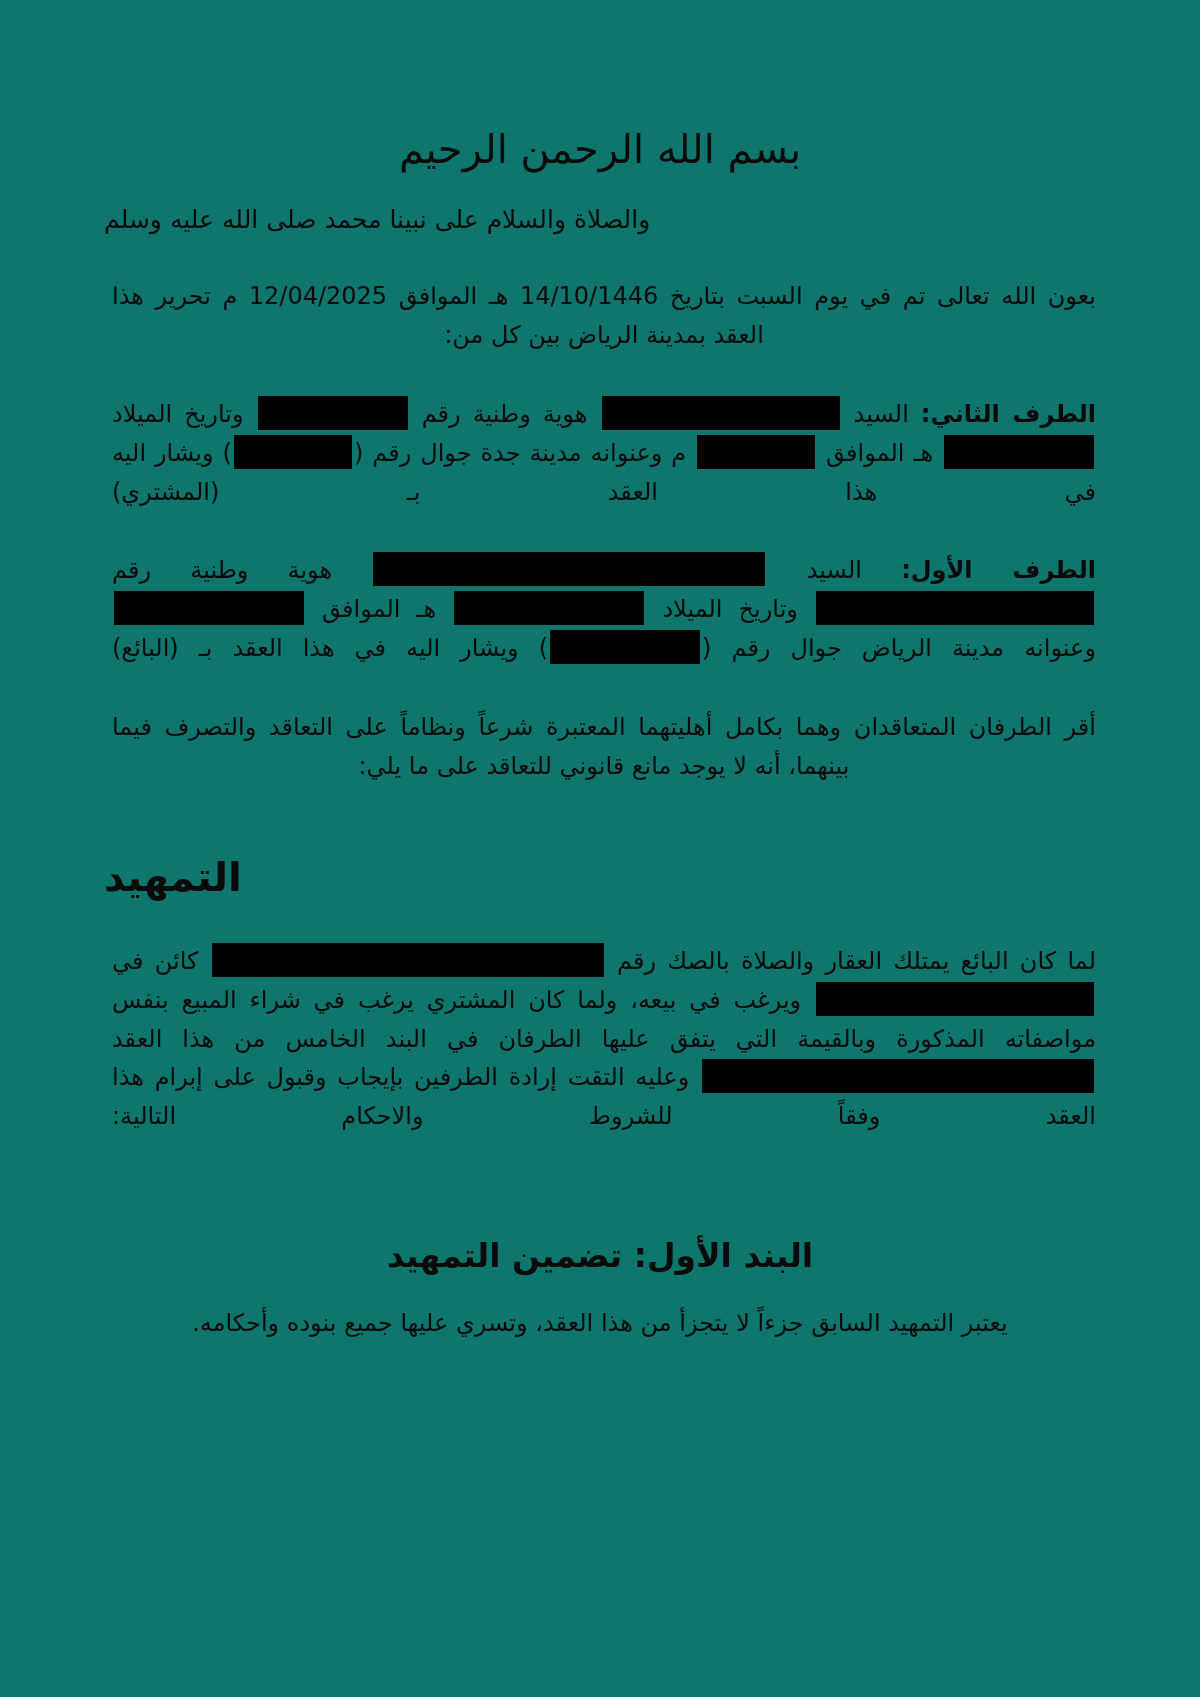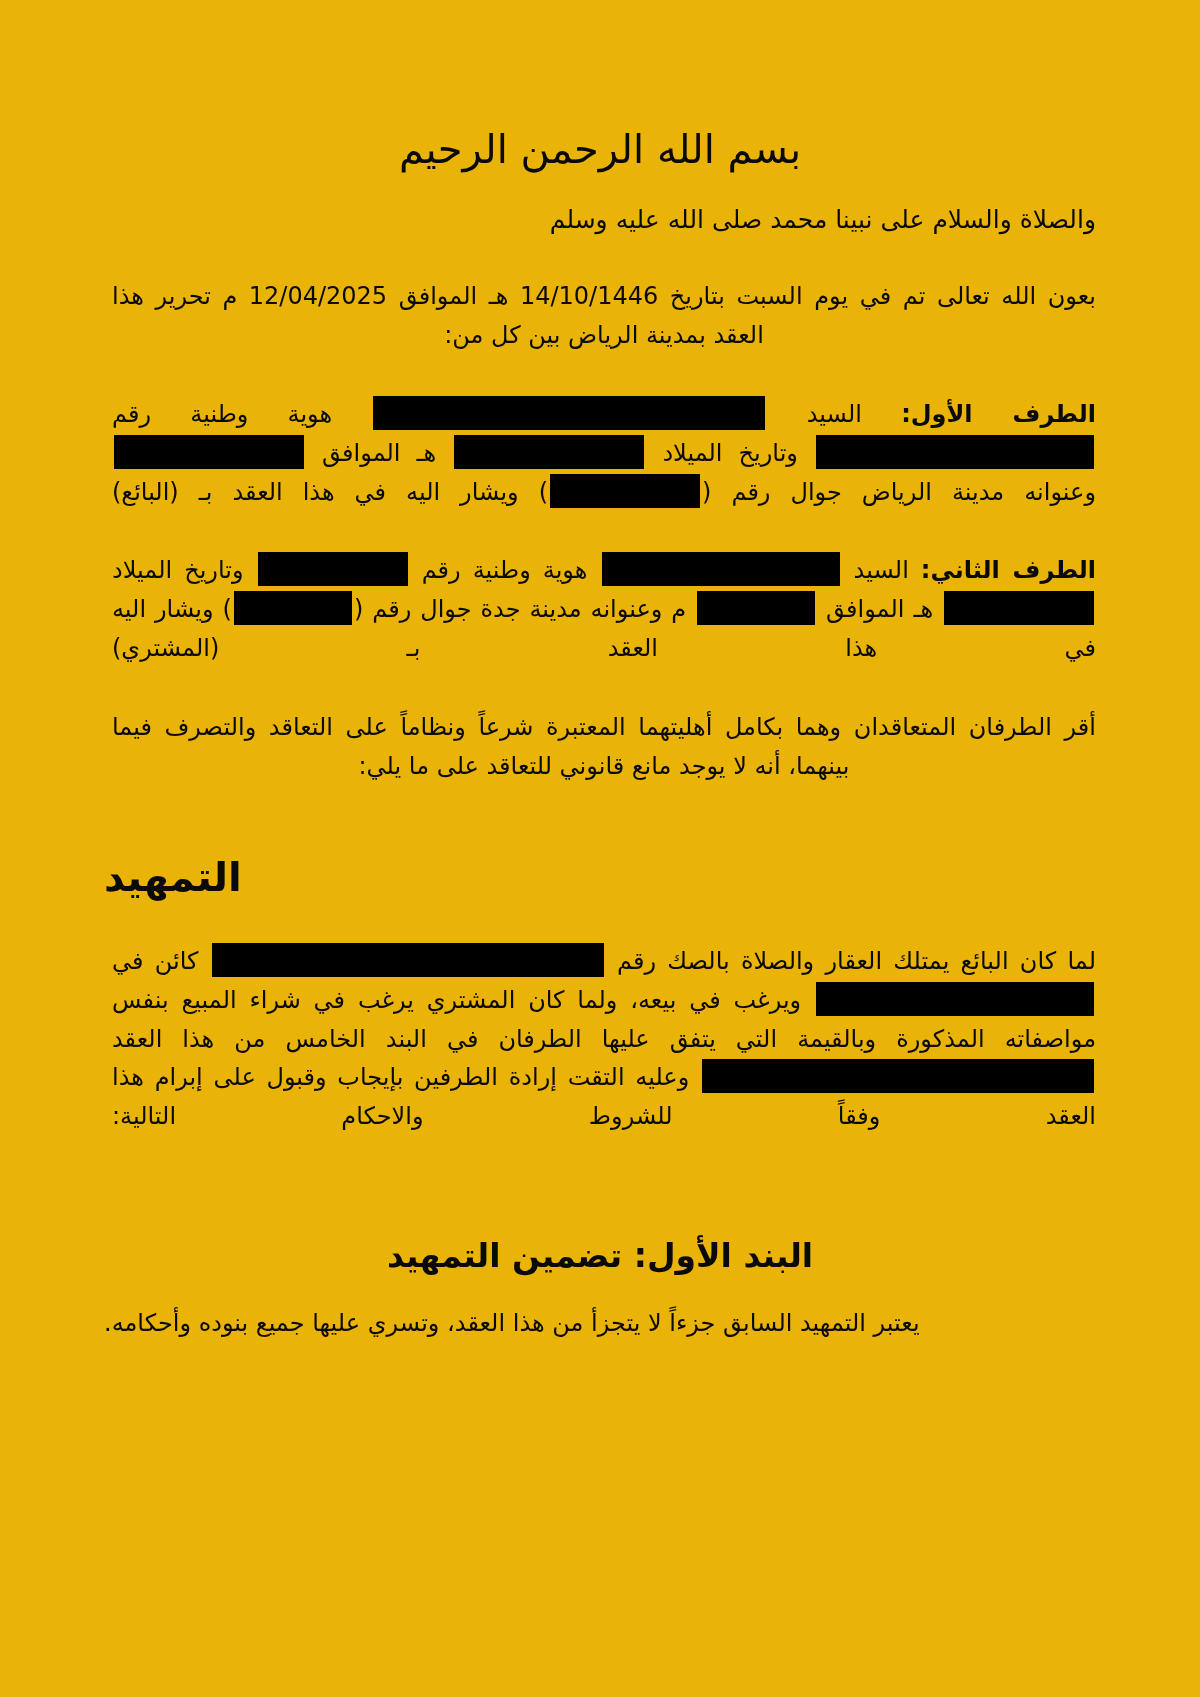--- a/index.html
+++ b/index.html
@@ -13,35 +13,35 @@
     font-family: "DejaVu Sans", "Liberation Sans", sans-serif;
     color: #0a0a0a;
     position: relative;
     overflow: hidden;
   }
   .page {
     width: 1200px;
     height: 1697px;
     box-sizing: border-box;
     padding: 96px 104px 60px 104px;
-    background: #eab308;
+    background: #0f766e;
     position: relative;
   }
 
   
   .basmala {
     text-align: center;
     font-size: 40px;
     line-height: 1.35;
     font-weight: 400;
     letter-spacing: 0;
     margin: 26px 0 0 0;
   }
   .salawat {
-    text-align: right;
+    text-align: left;
     font-size: 25px;
     line-height: 1.4;
     font-weight: 400;
     margin: 26px 0 0 0;
   }
   .doc-title {
     text-align: center;
     font-size: 46px;
     font-weight: 700;
     margin: 96px 0 0 0;
@@ -77,21 +77,21 @@
   .clause-heading {
     font-size: 33px;
     font-weight: 700;
     text-align: center;
     margin: 99px 0 0 0;
     line-height: 1.25;
   }
   .clause-body {
     font-size: 24px;
     line-height: 1.6;
-    text-align: left;
+    text-align: center;
     margin: 28px 0 0 0;
   }
 
   
   .redact {
     display: inline-block;
     background: #000000;
     vertical-align: middle;
     height: 30px;
     border-radius: 0;
@@ -122,50 +122,50 @@
     <span>بعون الله تعالى تم في يوم السبت بتاريخ</span>
     <span class="nowrap">14/10/1446</span>
     <span>هـ</span>
     <span>الموافق</span>
     <span class="nowrap">12/04/2025</span>
     <span>م</span>
     <span>تحرير هذا العقد بمدينة الرياض بين كل من:</span>
   </p>
 
   <p class="para justify-both">
-    <span class="lead">الطرف الأول:</span>
-    <span>السيد</span>
-    <span class="redact w-huge tall"></span>
-    <span>هوية وطنية رقم</span>
-    <span class="redact w-xxl tall"></span>
-    <span>وتاريخ الميلاد</span>
-    <span class="redact w-l tall"></span>
-    <span>هـ</span>
-    <span>الموافق</span>
-    <span class="redact w-l tall"></span>
-    <span>وعنوانه مدينة الرياض جوال رقم</span>
-    <span>(</span><span class="redact w-m tall"></span><span>)</span>
-    <span>ويشار اليه في هذا العقد بـ (البائع)</span>
-  </p>
-
-  <p class="para justify-both">
     <span class="lead">الطرف الثاني:</span>
     <span>السيد</span>
     <span class="redact w-xl tall"></span>
     <span>هوية وطنية رقم</span>
     <span class="redact w-m tall"></span>
     <span>وتاريخ الميلاد</span>
     <span class="redact w-m tall"></span>
     <span>هـ</span>
     <span>الموافق</span>
     <span class="redact w-s tall"></span>
     <span>م</span>
     <span>وعنوانه مدينة جدة جوال رقم</span>
     <span>(</span><span class="redact w-s tall"></span><span>)</span>
     <span>ويشار اليه في هذا العقد بـ (المشتري)</span>
+  </p>
+
+  <p class="para justify-both">
+    <span class="lead">الطرف الأول:</span>
+    <span>السيد</span>
+    <span class="redact w-huge tall"></span>
+    <span>هوية وطنية رقم</span>
+    <span class="redact w-xxl tall"></span>
+    <span>وتاريخ الميلاد</span>
+    <span class="redact w-l tall"></span>
+    <span>هـ</span>
+    <span>الموافق</span>
+    <span class="redact w-l tall"></span>
+    <span>وعنوانه مدينة الرياض جوال رقم</span>
+    <span>(</span><span class="redact w-m tall"></span><span>)</span>
+    <span>ويشار اليه في هذا العقد بـ (البائع)</span>
   </p>
 
   <p class="para center-last">أقر الطرفان المتعاقدان وهما بكامل أهليتهما المعتبرة شرعاً ونظاماً على التعاقد والتصرف فيما بينهما، أنه لا يوجد مانع قانوني للتعاقد على ما يلي:</p>
 
   <div class="section-heading">التمهيد</div>
 
   <p class="para justify-both">
     <span>لما كان البائع يمتلك العقار والصلاة بالصك رقم</span>
     <span class="redact w-huge tall"></span>
     <span>كائن في</span>

